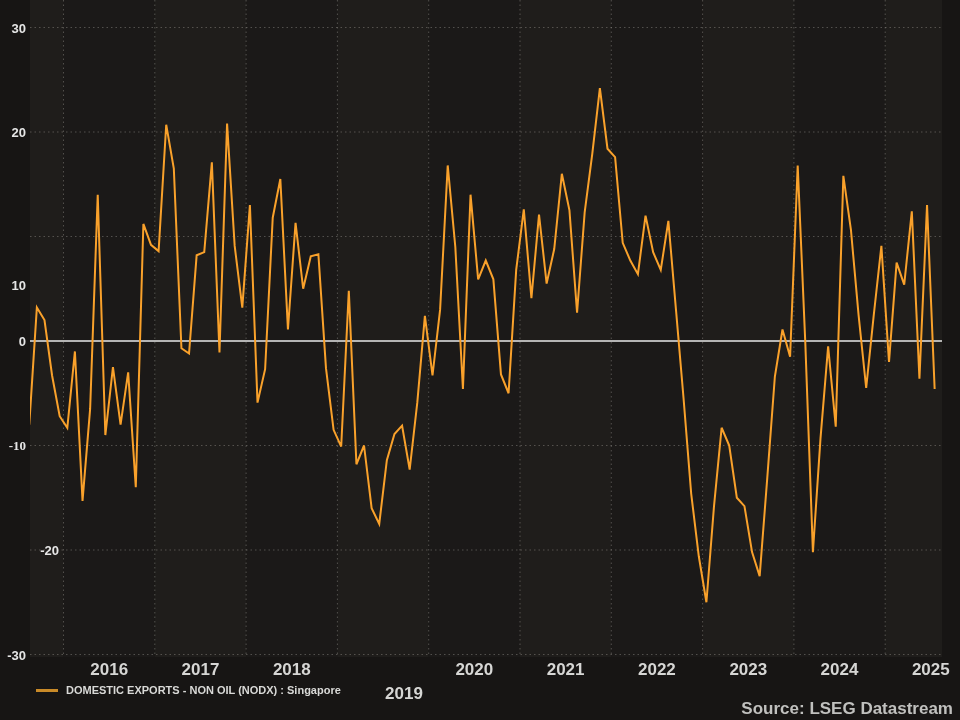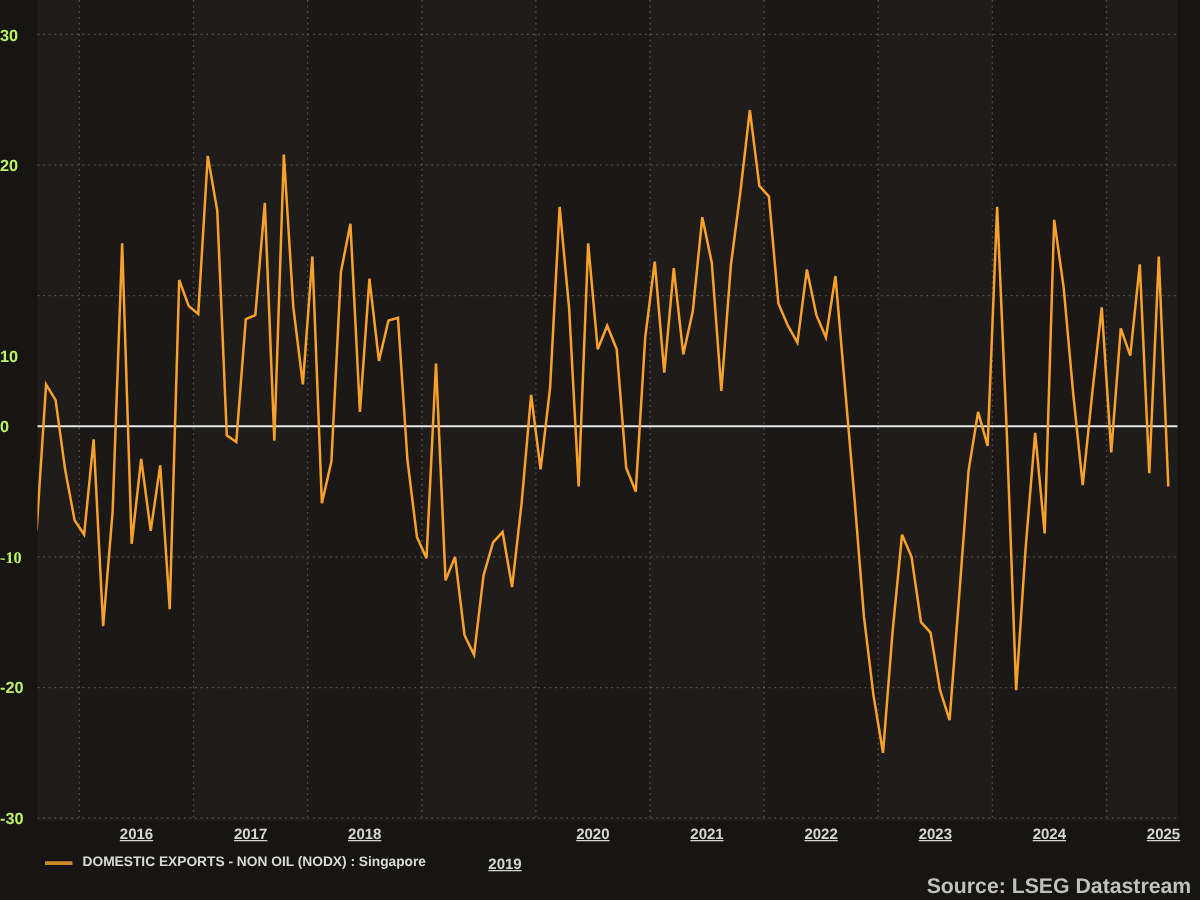--- a/index.html
+++ b/index.html
@@ -8,34 +8,34 @@
     background: #171514;
     font-family: "Liberation Sans", sans-serif;
     overflow: hidden;
     position: relative;
   }
   #chart-root { position: absolute; inset: 0; }
   #plot-svg { position: absolute; left: 0; top: 0; }
   .y-tick {
     position: absolute;
     width: 26px;
+    text-align: right;
     font-size: 13px;
     font-weight: bold;
-    color: #bef264;
+    color: #e5e5e5;
     transform: translateY(-50%);
     letter-spacing: 0px;
   }
   .x-tick {
     position: absolute;
     transform: translateX(-50%);
-    font-size: 12px;
+    font-size: 17px;
     font-weight: bold;
     color: #D6D6D4;
     top: 660px;
-    text-decoration: underline;
   }
   #legend {
     position: absolute;
     left: 36px;
     top: 684px;
     display: flex;
     align-items: center;
     gap: 8px;
   }
   #legend-swatch {
@@ -97,21 +97,21 @@
         </clipPath>
       </defs>
       <polyline points="29.26,424.60 36.87,307.56 44.48,320.10 52.08,375.49 59.69,416.24 67.30,427.74 74.91,351.45 82.52,500.88 90.13,408.93 97.73,194.70 105.34,435.05 112.95,367.13 120.56,424.60 128.17,372.35 135.78,487.30 143.38,223.96 150.99,244.86 158.60,251.13 166.21,124.69 173.82,168.58 181.43,348.31 189.03,353.54 196.64,255.31 204.25,252.18 211.86,162.31 219.47,352.50 227.08,123.64 234.68,245.91 242.29,307.56 249.90,205.15 257.51,402.65 265.12,369.21 272.73,217.69 280.33,179.03 287.94,329.50 295.55,222.92 303.16,288.75 310.77,256.36 318.38,254.26 325.98,368.17 333.59,429.82 341.20,446.54 348.81,290.84 356.42,464.31 364.03,445.50 371.63,508.20 379.24,523.88 386.85,460.13 394.46,434.00 402.07,425.64 409.67,469.53 417.28,402.65 424.89,315.92 432.50,375.49 440.11,309.65 447.72,165.44 455.32,246.95 462.93,389.07 470.54,194.70 478.15,279.35 485.76,260.53 493.37,279.35 500.97,374.44 508.58,393.25 516.19,269.94 523.80,209.33 531.41,298.16 539.02,214.56 546.62,283.52 554.23,249.04 561.84,173.80 569.45,210.38 577.06,312.79 584.67,212.47 592.27,153.95 599.88,88.11 607.49,148.72 615.10,157.08 622.71,242.77 630.32,260.53 637.92,274.12 645.53,215.60 653.14,252.18 660.75,269.94 668.36,220.82 675.97,309.65 683.57,398.48 691.18,493.57 698.79,556.27 706.40,602.25 714.01,506.11 721.62,427.74 729.22,445.50 736.83,497.75 744.44,506.11 752.05,552.09 759.66,576.13 767.27,477.89 774.87,376.53 782.48,329.50 790.09,356.68 797.70,165.44 805.31,343.09 812.91,552.09 820.52,438.19 828.13,346.23 835.74,426.69 843.35,175.89 850.96,230.23 858.56,314.88 866.17,388.02 873.78,314.88 881.39,245.91 889.00,361.90 896.61,262.63 904.21,284.57 911.82,211.42 919.43,378.62 927.04,205.15 934.65,389.07" fill="none" stroke="#F9A12B" stroke-width="2" stroke-linejoin="miter" stroke-linecap="butt" clip-path="url(#plot-clip)"></polyline>
     </svg>
   <div id="y-ticks">
       <div class="y-tick" style="left: 0px; top: 27.5px;">30</div>
       <div class="y-tick" style="left: 0px; top: 132px;">20</div>
       <div class="y-tick" style="left: 0px; top: 236.5px; margin-top: 48px;">10</div>
       <div class="y-tick" style="left: 0px; top: 341px;">0</div>
       <div class="y-tick" style="left: 0px; top: 445.5px; font-family: Liberation Serif, serif;">-10</div>
-      <div class="y-tick" style="left: 0px; top: 550px;">-20</div>
+      <div class="y-tick" style="left: 0px; top: 550px; padding-left: 33px;">-20</div>
       <div class="y-tick" style="left: 0px; top: 654.5px;">-30</div>
     </div>
   <div id="x-ticks">
       <div class="x-tick" style="left: 109.2px;">2016</div>
       <div class="x-tick" style="left: 200.5px;">2017</div>
       <div class="x-tick" style="left: 291.8px;">2018</div>
       <div class="x-tick" style="left: 404px; margin-top: 24px;">2019</div>
       <div class="x-tick" style="left: 474.3px;">2020</div>
       <div class="x-tick" style="left: 565.6px;">2021</div>
       <div class="x-tick" style="left: 656.9px;">2022</div>

